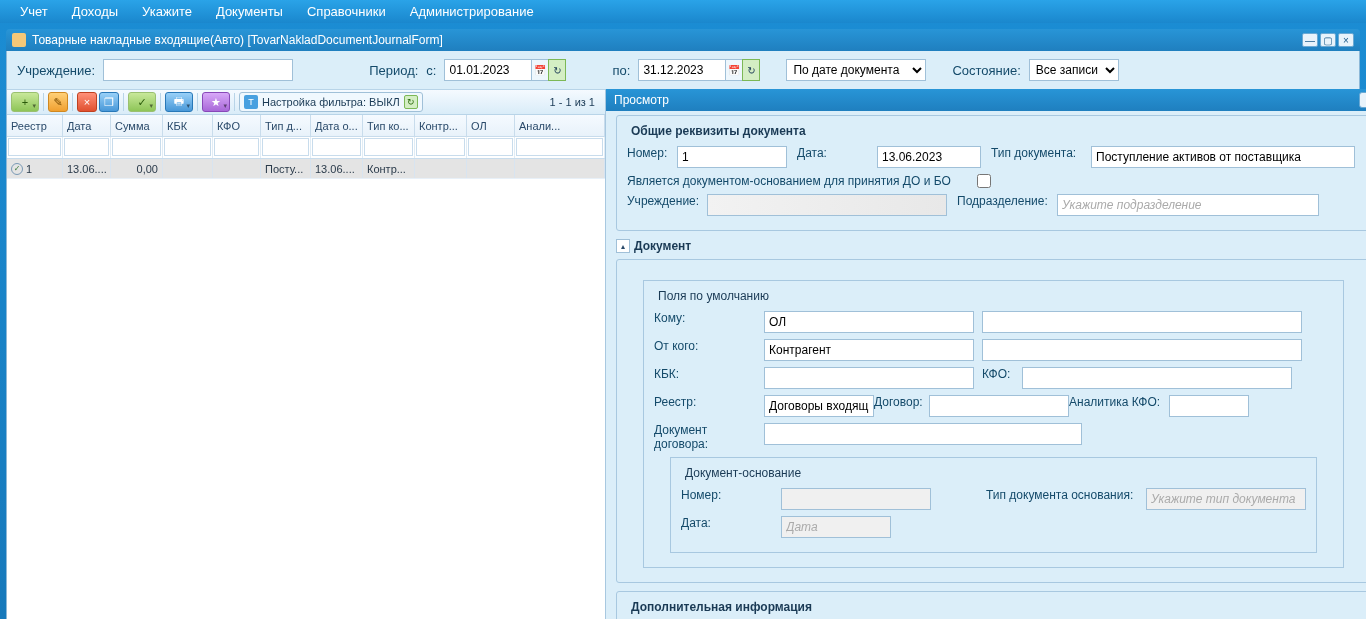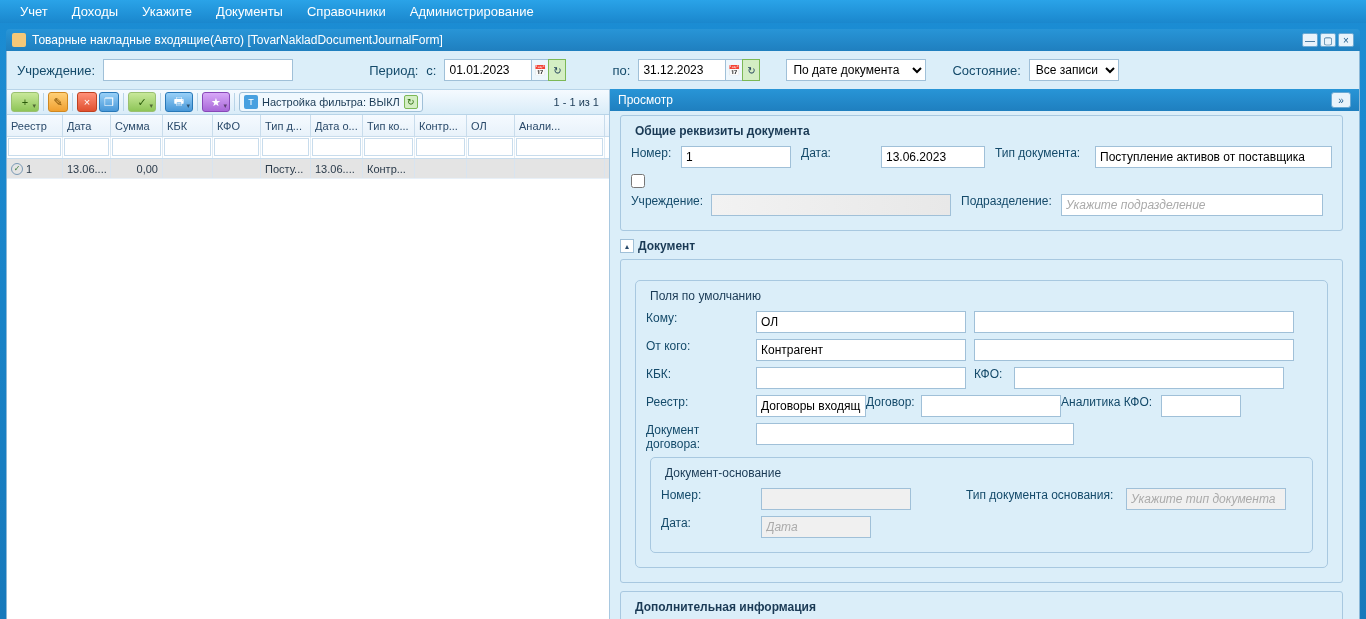--- a/index.html
+++ b/index.html
@@ -78,21 +78,21 @@
 .form-row label { color: #144a6a; font-size: 12px; }
 .form-row input[type=text] { height: 22px; border: 1px solid #a0c0d8; background: #fff; padding: 0 4px; font-size: 12px; }
 .form-row input[readonly] { background: #f0f0f0; color: #888; }
 .form-row input.placeholder-style::placeholder { color: #aaa; font-style: italic; }
 .form-row .chk { width: 14px; height: 14px; }
 
 .collapser { display: flex; align-items: center; gap: 4px; margin-bottom: 6px; cursor: pointer; }
 .collapser .arrow { width: 14px; height: 14px; border: 1px solid #a0c0d8; background: #fff; display: inline-flex; align-items: center; justify-content: center; font-size: 8px; color: #2a4a6a; }
 .collapser .label { font-weight: bold; color: #1a3a55; font-size: 12px; }
 
-.sub-fieldset { border: 1px solid #a8c8e0; border-radius: 5px; padding: 8px 10px; margin: 6px 4px; }
+.sub-fieldset { border: 1px solid #a8c8e0; border-radius: 0; padding: 8px 10px; margin: 6px 16px; }
 .sub-title { color: #1a3a55; margin: -14px 0 8px 0; background: #dbeef9; display: inline-block; padding: 0 4px; font-size: 12px; }
 
 
 .c0{width:56px}.c1{width:48px}.c2{width:52px}.c3{width:50px}.c4{width:48px}.c5{width:50px}.c6{width:52px}.c7{width:52px}.c8{width:52px}.c9{width:48px}.c10{width:90px}
 </style>
 </head>
 <body>
 
 <div class="menubar">
   <div class="menuitem">Учет</div>
@@ -225,23 +225,24 @@
         </div>
         <div class="right-content">
           <div class="fieldset">
             <div class="fieldset-title">Общие реквизиты документа</div>
             <div class="form-row">
               <label style="width:50px">Номер:</label>
               <input type="text" style="width: 110px;" value="1">
               <label style="width:40px;margin-left:10px">Дата:</label>
               <input type="text" style="width: 104px; margin-left: 40px;" value="13.06.2023">
               <label style="width:100px;margin-left:10px">Тип документа:</label>
-              <input type="text" style="width: 237px;" value="Поступление активов от поставщика">
+              <input type="text" style="width: 264px;" value="Поступление активов от поставщика">
             </div>
             <div class="form-row">
+              <label style="flex:0 0 350px">Является документом-основанием для принятия ДО и БО</label>
               <input type="checkbox" class="chk" style="">
             </div>
             <div class="form-row">
               <label style="width:80px">Учреждение:</label>
               <input type="text" readonly="" style="width: 240px; background: linear-gradient(to right, rgb(242, 242, 242), rgb(232, 232, 232));">
               <label style="width:100px;margin-left:10px">Подразделение:</label>
               <input type="text" class="placeholder-style" style="width: 262px;" placeholder="Укажите подразделение">
             </div>
           </div>
 

